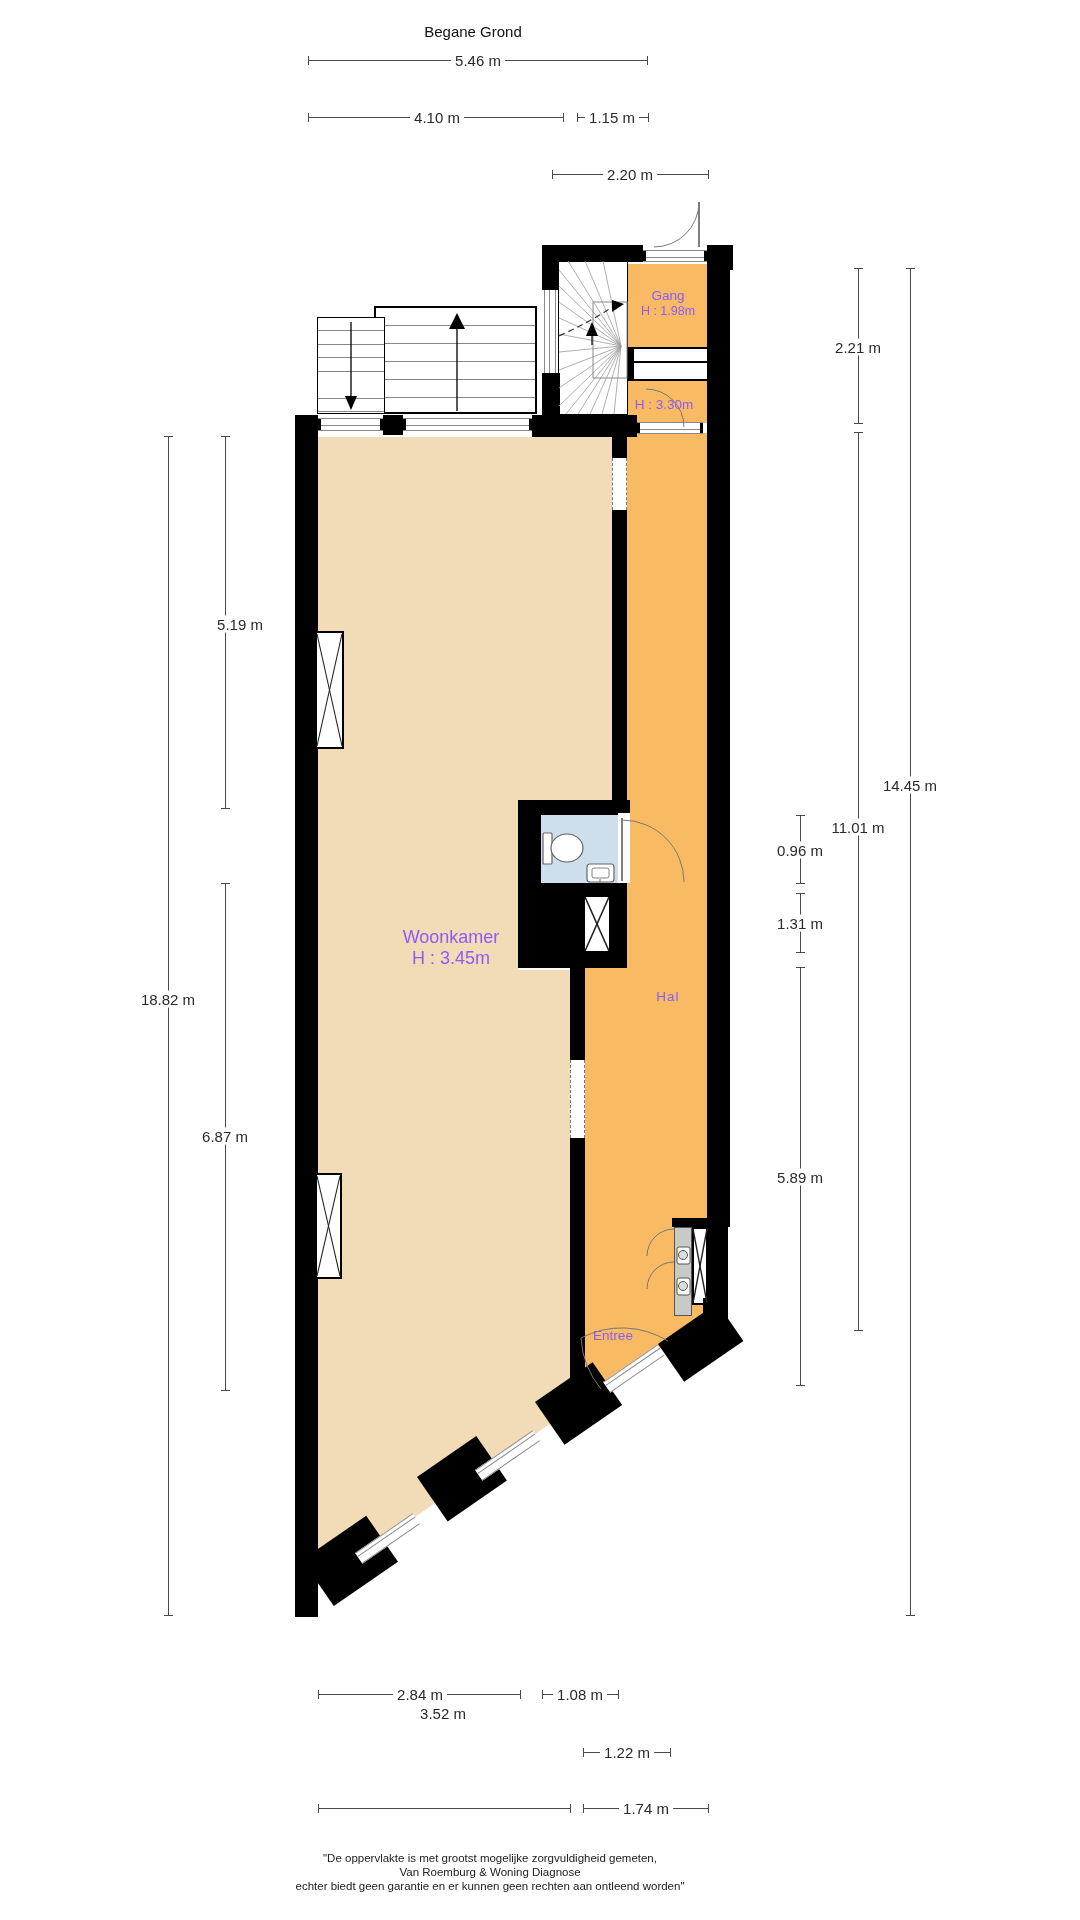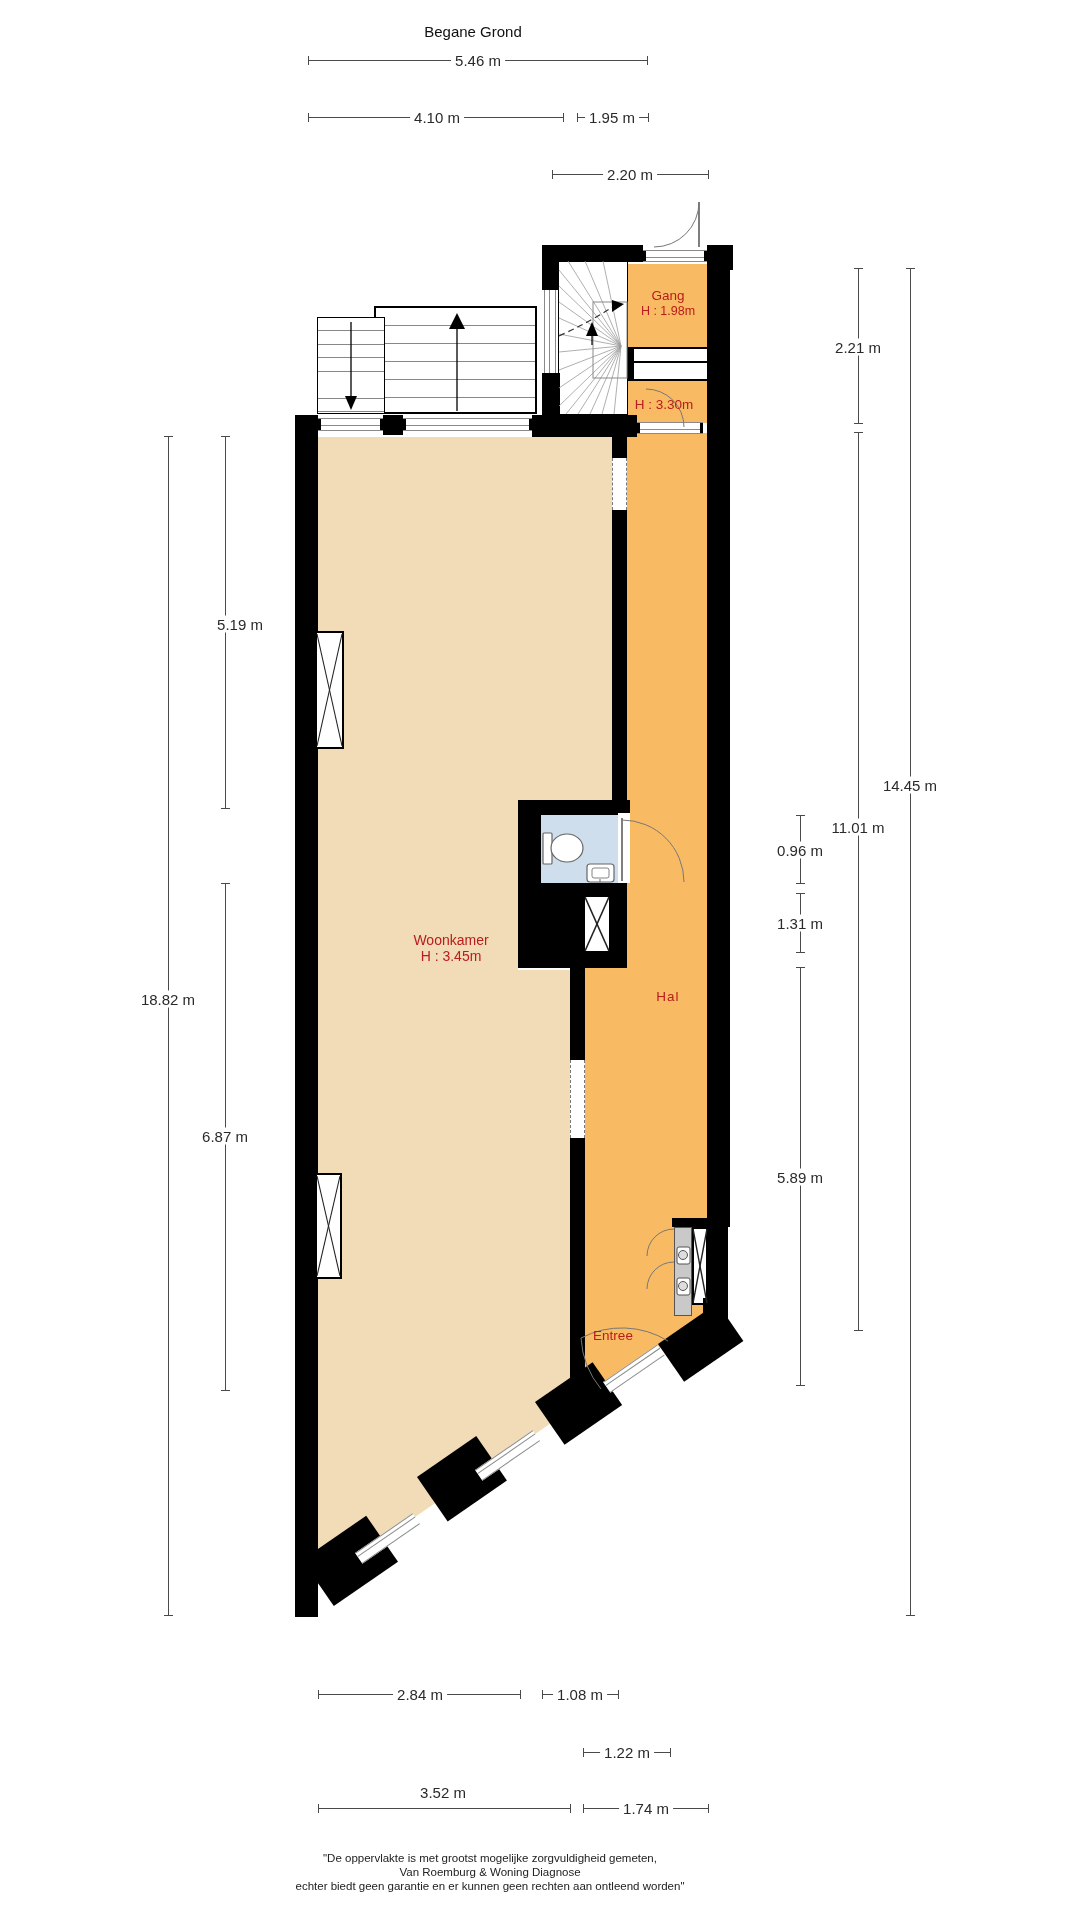--- a/index.html
+++ b/index.html
@@ -8,21 +8,21 @@
   .abs{position:absolute;}
   .w{position:absolute;background:#000;}
   .floor{position:absolute;}
   .dimline-h{position:absolute;height:1px;background:#4a4a4a;}
   .dimline-v{position:absolute;width:1px;background:#4a4a4a;}
   .tick-v{position:absolute;width:1px;height:9px;background:#4a4a4a;}
   .tick-h{position:absolute;width:9px;height:1px;background:#4a4a4a;}
   .dimlabel{position:absolute;transform:translate(-50%,-50%);background:#fff;
             padding:0 4px;font-size:15px;white-space:nowrap;color:#2a2a2a;}
   .roomlabel{position:absolute;transform:translate(-50%,-50%);font-size:13.5px;
-             color:#b91c1c;white-space:nowrap;text-align:center;}
+             color:#8b5cf6;white-space:nowrap;text-align:center;}
   .winband-h{position:absolute;background:#fff;border-top:1.5px solid #8a8a8a;border-bottom:1.5px solid #8a8a8a;box-sizing:border-box;}
   .winband-h:before{content:"";position:absolute;left:0;top:0;bottom:0;width:3px;background:#000;}
   .winband-h:after{content:"";position:absolute;right:0;top:0;bottom:0;width:3px;background:#000;}
   .winband-v{position:absolute;background:#fff;border-left:1.5px solid #8a8a8a;border-right:1.5px solid #8a8a8a;box-sizing:border-box;}
   .opening-dashed{position:absolute;background:#fff;border-left:1.5px dashed #777;border-right:1.5px dashed #777;box-sizing:border-box;}
   .stair{position:absolute;background:#fff;box-sizing:border-box;}
   .xbox{position:absolute;background:#fff;border:2px solid #000;box-sizing:border-box;}
   .diagchunk{position:absolute;background:#000;transform-origin:0 0;transform:rotate(-34.6deg);}
   .diagwin{position:absolute;background:#fff;border-top:1.3px solid #8a8a8a;border-bottom:1.3px solid #8a8a8a;
            box-sizing:border-box;transform-origin:0 0;transform:rotate(-34.6deg);}
@@ -227,21 +227,21 @@
   <div class="dimlabel" style="left:478px;top:60px;">5.46 m</div>
 
   <div class="dimline-h" style="left:308px;top:117px;width:255px;"></div>
   <div class="tick-v" style="left:308px;top:113px;"></div>
     <div class="tick-v" style="left:563px;top:113px;"></div>
   <div class="dimlabel" style="left:437px;top:117px;">4.10 m</div>
 
   <div class="dimline-h" style="left:577px;top:117px;width:71px;"></div>
   <div class="tick-v" style="left:577px;top:113px;"></div>
     <div class="tick-v" style="left:648px;top:113px;"></div>
-  <div class="dimlabel" style="left:612px;top:117px;">1.95 m</div>
+  <div class="dimlabel" style="left:612px;top:117px;">1.15 m</div>
 
   <div class="dimline-h" style="left:552px;top:174px;width:156px;"></div>
   <div class="tick-v" style="left:552px;top:170px;"></div>
     <div class="tick-v" style="left:708px;top:170px;"></div>
   <div class="dimlabel" style="left:630px;top:174px;">2.20 m</div>
 
   <div class="dimline-v" style="left:168px;top:436px;height:1179px;"></div>
   <div class="tick-h" style="left:164px;top:436px;"></div>
     <div class="tick-h" style="left:164px;top:1615px;"></div>
   <div class="dimlabel" style="left:168px;top:999px;">18.82 m</div>
@@ -297,33 +297,33 @@
   <div class="dimlabel" style="left:580px;top:1694px;">1.08 m</div>
 
   <div class="dimline-h" style="left:583px;top:1752px;width:87px;"></div>
   <div class="tick-v" style="left:583px;top:1748px;"></div>
     <div class="tick-v" style="left:670px;top:1748px;"></div>
   <div class="dimlabel" style="left:627px;top:1752px;">1.22 m</div>
 
   <div class="dimline-h" style="left:318px;top:1808px;width:252px;"></div>
   <div class="tick-v" style="left:318px;top:1804px;"></div>
     <div class="tick-v" style="left:570px;top:1804px;"></div>
-  <div class="dimlabel" style="left:443px;top:1792px;text-align:center;">3.52 m</div>
+  <div class="dimlabel" style="left:443px;top:1713px;text-align:center;">3.52 m</div>
 
   <div class="dimline-h" style="left:583px;top:1808px;width:125px;"></div>
   <div class="tick-v" style="left:583px;top:1804px;"></div>
     <div class="tick-v" style="left:708px;top:1804px;"></div>
   <div class="dimlabel" style="left:646px;top:1808px;">1.74 m</div>
 
   <div class="roomlabel" style="left:668px;top:303px;">
     <span>Gang</span><br>
     <span style="font-size:12.5px;">H : 1.98m</span>
   </div>
   <div class="roomlabel" style="left:664px;top:404px;">H : 3.30m</div>
-  <div class="roomlabel" style="left:451px;top:948px;font-size:14px;">
+  <div class="roomlabel" style="left:451px;top:948px;font-size:18px;">
     <span>Woonkamer</span><br>
     <span>H : 3.45m</span>
   </div>
   <div class="roomlabel" style="left:668px;top:996px;letter-spacing:1px;">Hal</div>
   <div class="roomlabel" style="left:613px;top:1335px;">Entree</div>
 
   <div class="footer" style="left:190px;top:1851px;width:600px;">
     <div>"De oppervlakte is met grootst mogelijke zorgvuldigheid gemeten,</div>
     <div>Van Roemburg &amp; Woning Diagnose</div>
     <div>echter biedt geen garantie en er kunnen geen rechten aan ontleend worden"</div>

